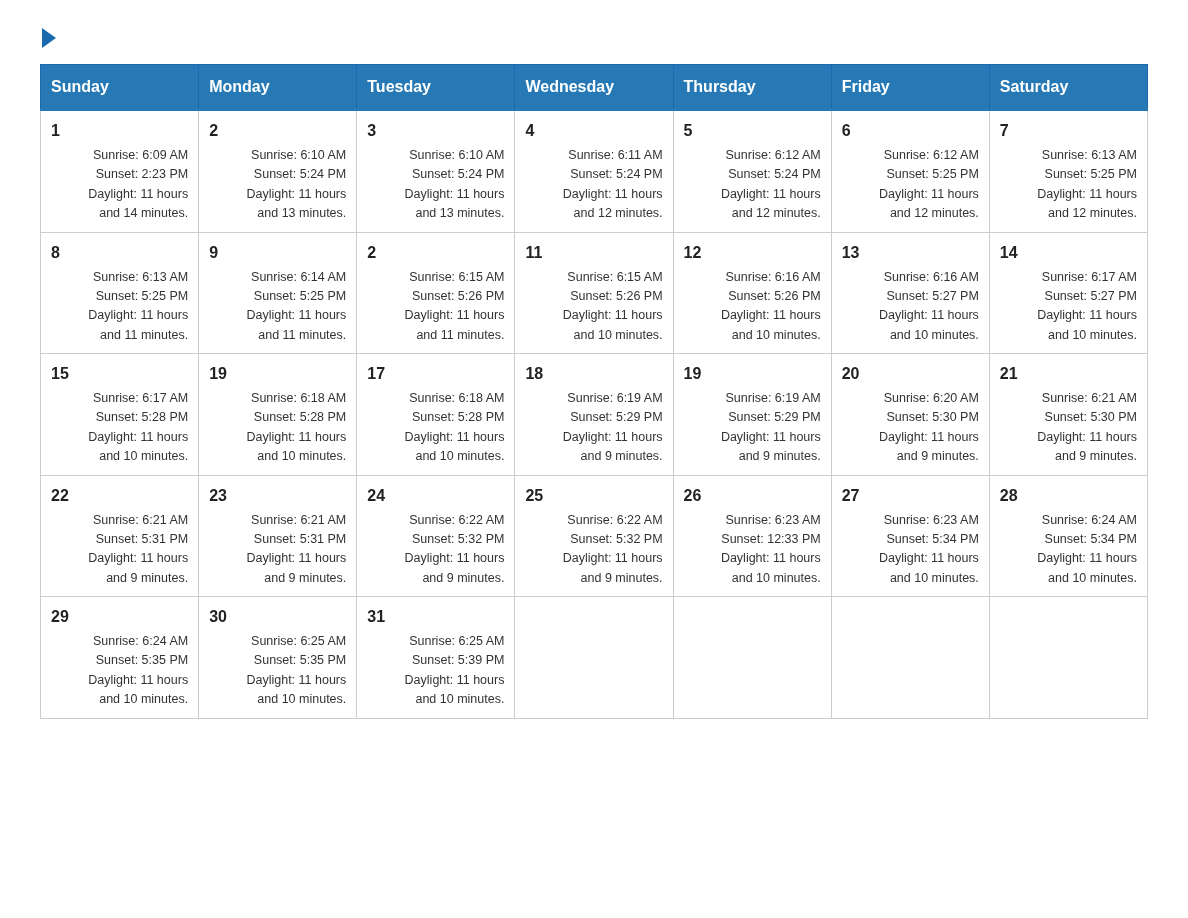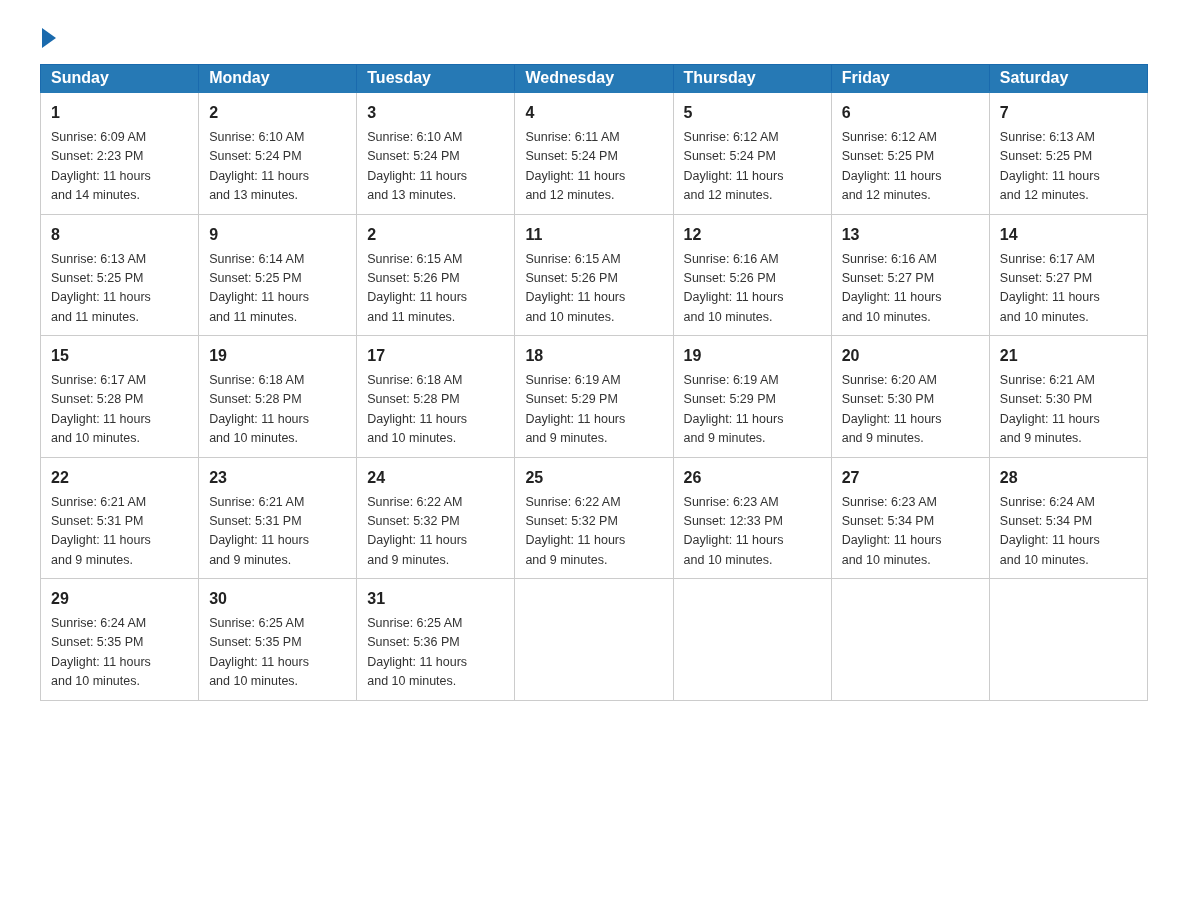--- a/index.html
+++ b/index.html
@@ -64,21 +64,21 @@
     table {
       width: 100%;
       border-collapse: collapse;
       table-layout: fixed;
     }
     thead tr th {
       background-color: #2679b5;
       color: #fff;
       font-size: 16px;
       font-weight: bold;
-      padding: 4px 10px;
+      padding: 13px 10px;
       text-align: left;
       border: 1px solid #1a6aad;
       margin-top: 28px;
     }
     tbody tr td {
       vertical-align: top;
       padding: 8px 10px;
       border: 1px solid #ccc;
       font-size: 13px;
       color: #333;
@@ -89,20 +89,21 @@
       font-size: 16px;
       font-weight: bold;
       color: #222;
       display: block;
       margin-bottom: 3px;
     }
     tbody tr td .day-info {
       font-size: 12.5px;
       color: #333;
       line-height: 1.55;
+      text-align: right;
     }
     tbody tr:first-child td {
       border-top: 2px solid #2679b5;
     }
     tbody tr td:empty {
       background: #fff;
     }
   </style>
 </head>
 <body>
@@ -258,21 +259,21 @@
         <td>
           <span class="day-num">29</span>
           <div class="day-info"><span>Sunrise: 6:24 AM</span><br><span>Sunset: 5:35 PM</span><br><span>Daylight: 11 hours</span><br><span>and 10 minutes.</span></div>
         </td>
         <td>
           <span class="day-num">30</span>
           <div class="day-info"><span>Sunrise: 6:25 AM</span><br><span>Sunset: 5:35 PM</span><br><span>Daylight: 11 hours</span><br><span>and 10 minutes.</span></div>
         </td>
         <td>
           <span class="day-num">31</span>
-          <div class="day-info"><span>Sunrise: 6:25 AM</span><br><span>Sunset: 5:36 PM</span><br><span>Daylight: 11 hours</span><br><span>and 10 minutes.</span></div>
+          <div class="day-info"><span>Sunrise: 6:25 AM</span><br><span>Sunset: 5:39 PM</span><br><span>Daylight: 11 hours</span><br><span>and 10 minutes.</span></div>
         </td>
         <td></td>
         <td></td>
         <td></td>
         <td></td>
       </tr>
     </tbody>
 </table>
 
 </body></html>

